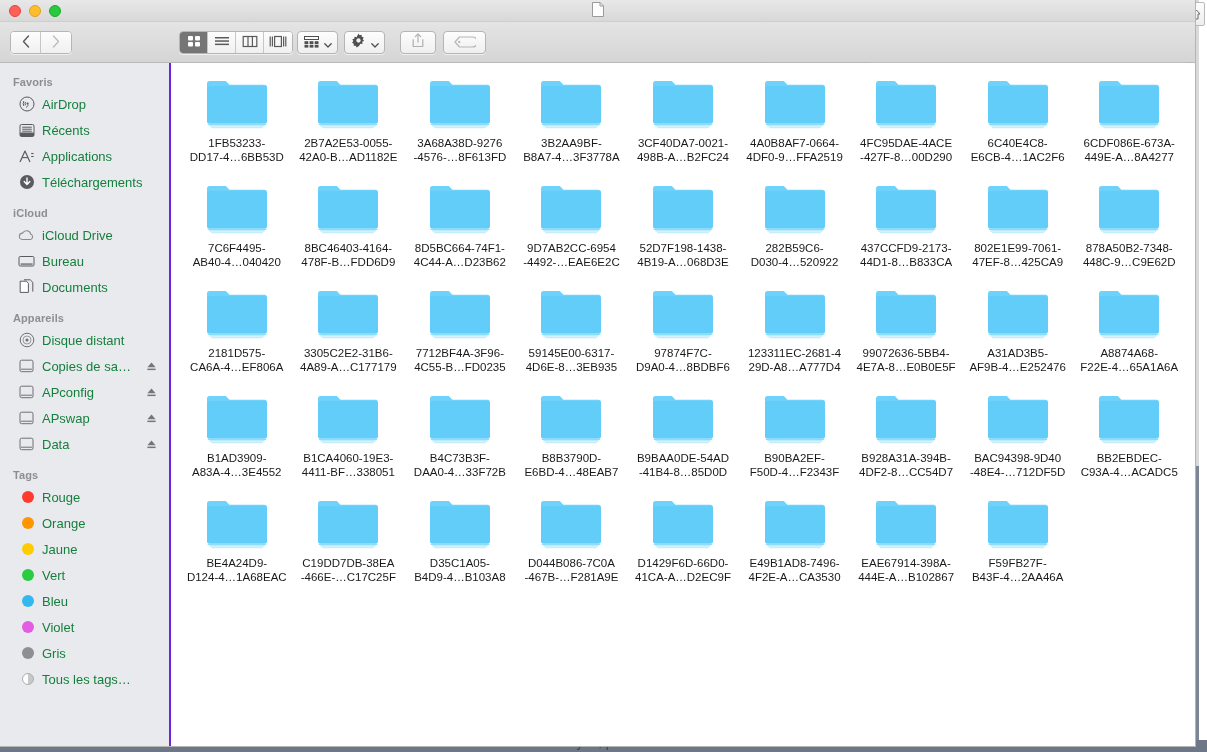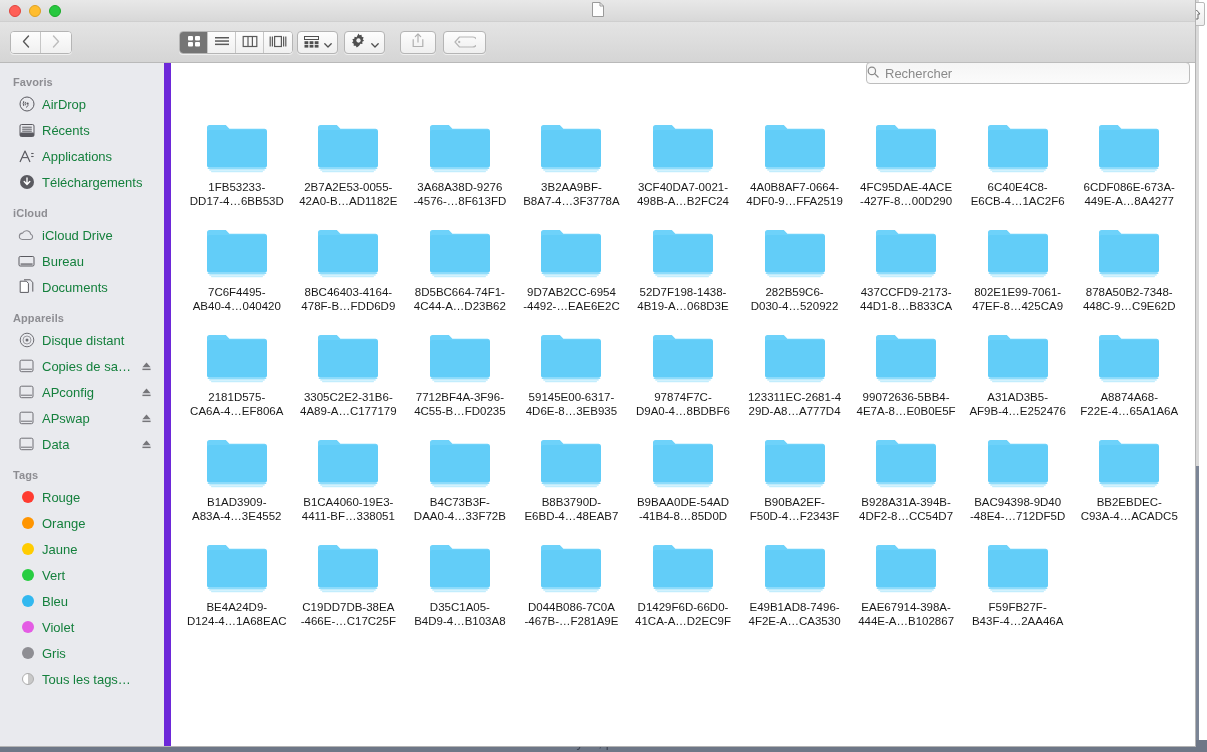--- a/index.html
+++ b/index.html
@@ -192,21 +192,21 @@
   #body {
     position: relative;
     height: 684px;
     display: flex;
   }
 
   
   #sidebar {
     width: 171px;
     background: #e9eaee;
-    border-right: 7px solid #6d28d9;
+    border-right: 2px solid #6d28d9;
     padding-top: 9px;
     overflow: hidden;
     flex: 0 0 171px;
   }
   .sb-header {
     font-size: 11px;
     color: #8d8d92;
     font-weight: 700;
     padding: 4px 0 3px 13px;
     letter-spacing: .1px;
@@ -247,21 +247,20 @@
     border: 1px solid #adadad;
   }
 
   
   #content {
     flex: 1;
     background: #ffffff;
     padding: 14px 10px 0 10px;
     overflow: hidden;
     position: relative;
-    margin-top: 44px;
   }
   #grid {
     display: grid;
     grid-template-columns: repeat(9, 1fr);
     row-gap: 18px;
   }
   .item {
     display: flex;
     flex-direction: column;
     align-items: center;

